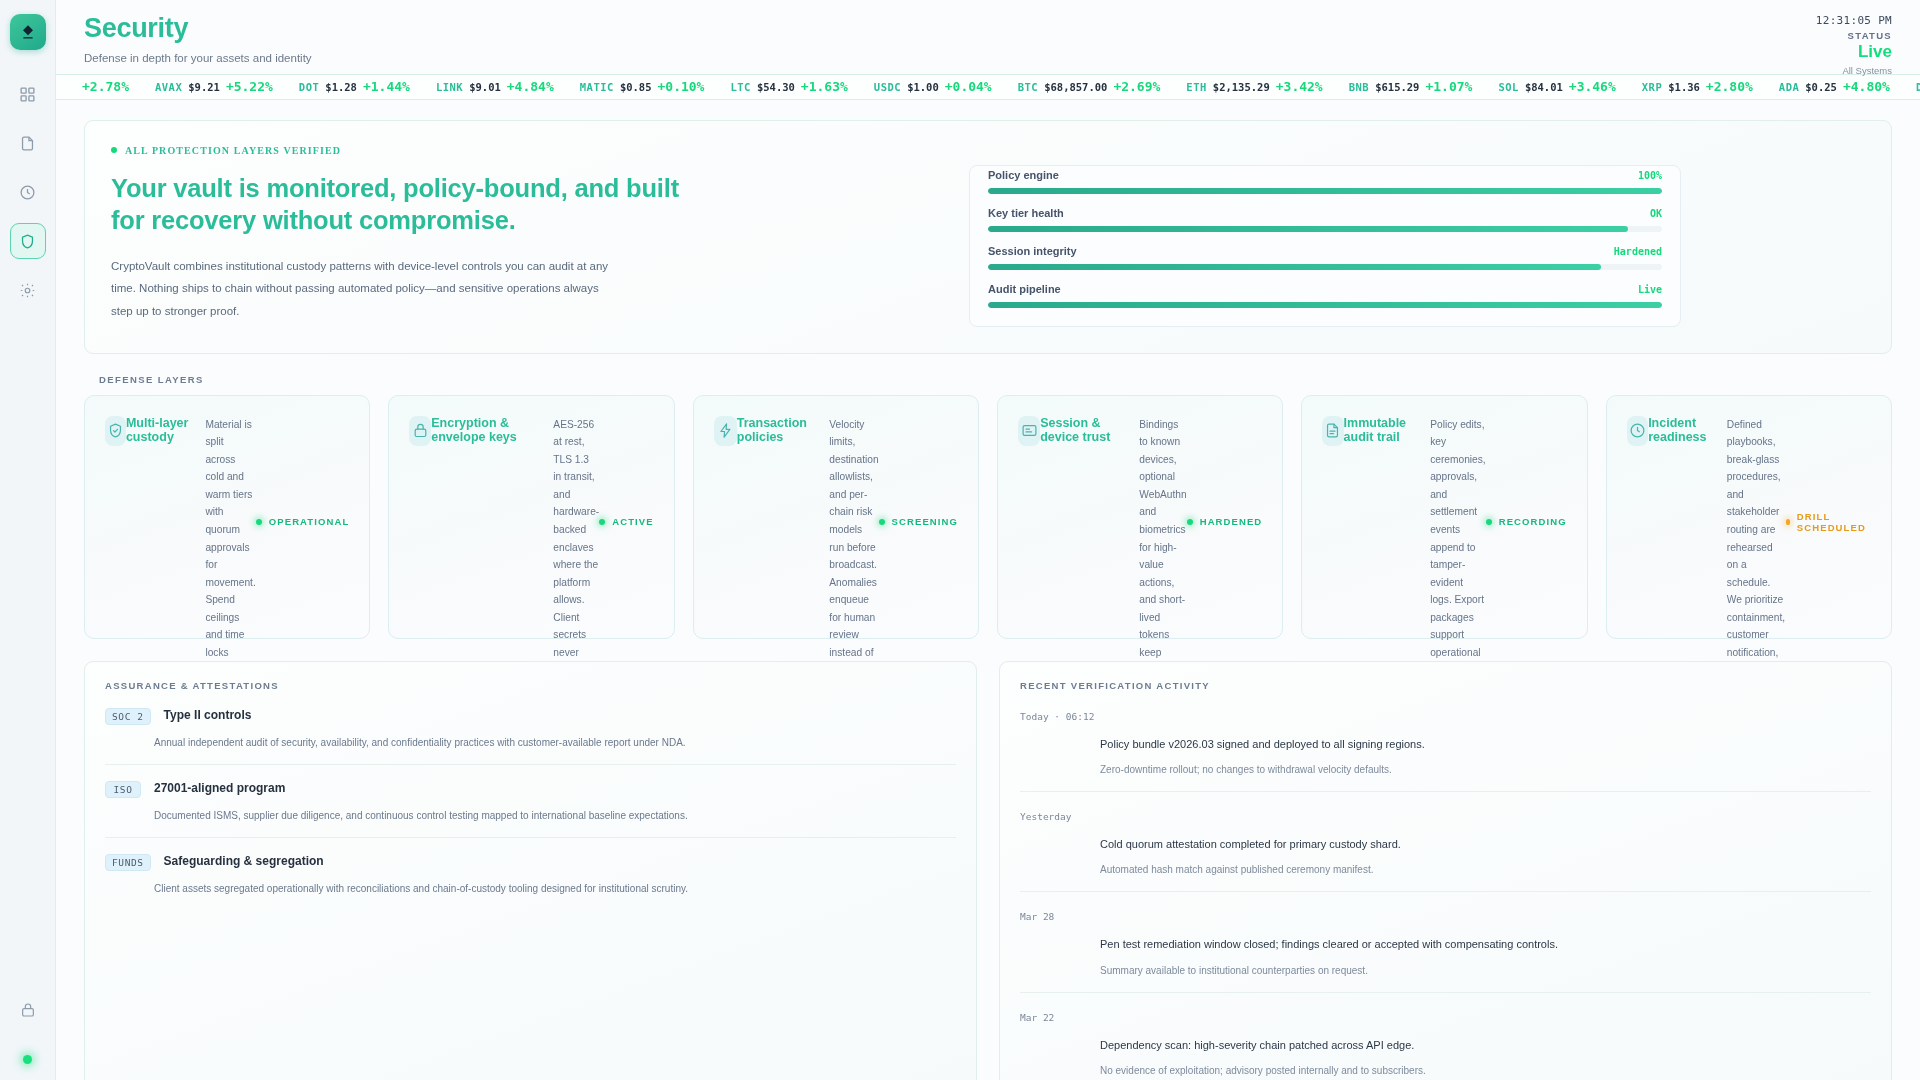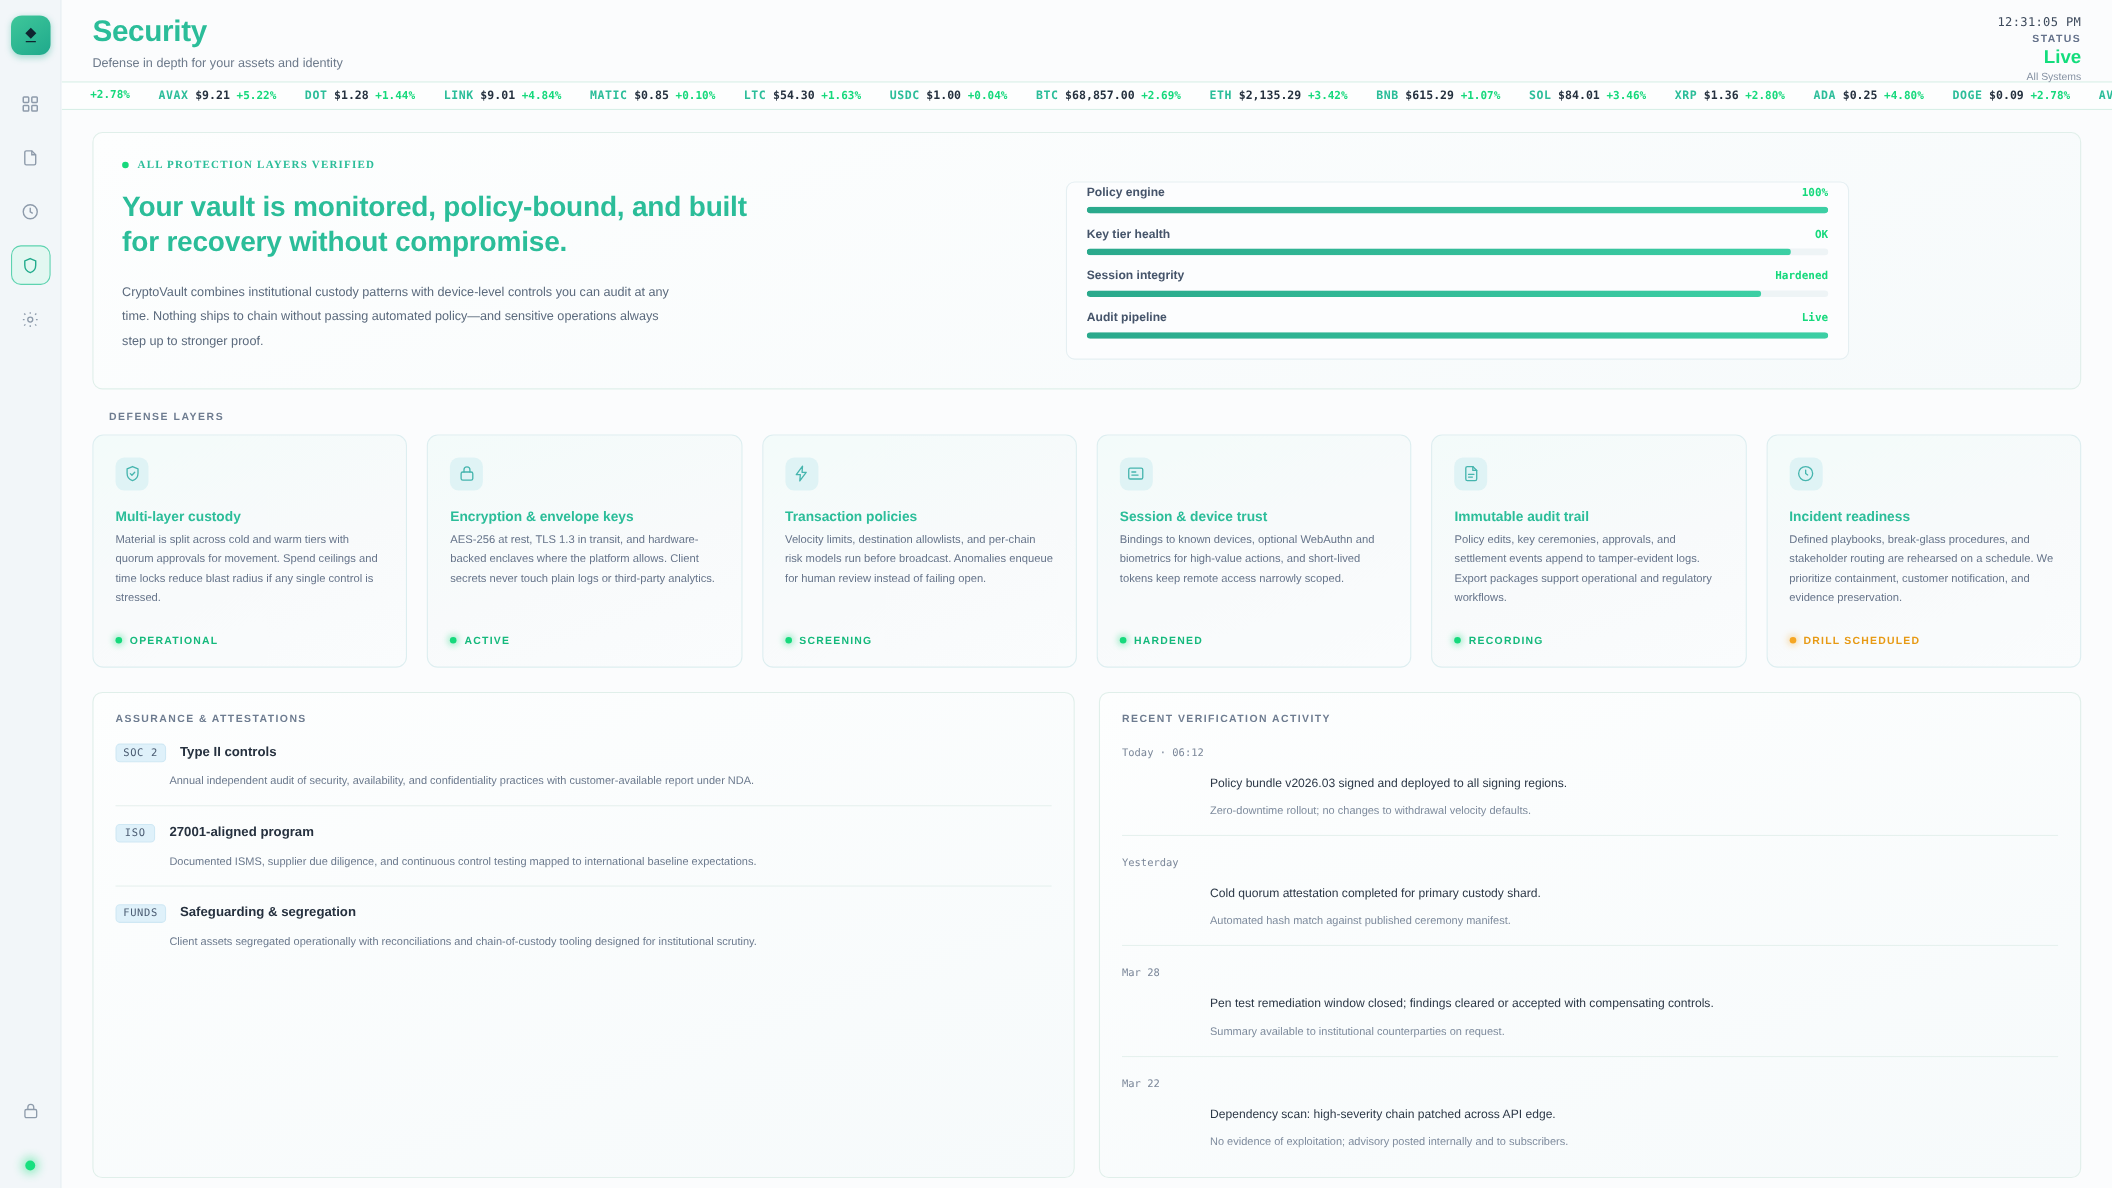--- a/index.html
+++ b/index.html
@@ -74,21 +74,21 @@
     border-top: 1px solid #d8efe7; border-bottom: 1px solid #d8efe7;
     background: #fdfefe;
     height: 26px; display: flex; align-items: center;
     overflow: hidden; padding-left: 14px;
   }
   .ticker-row { display: flex; align-items: center; gap: 26px; white-space: nowrap; }
   .tick { display: flex; align-items: baseline; gap: 6px;
           font-family: "DejaVu Sans Mono", monospace; font-size: 10.5px; }
   .tick .sym { color: #2bbd99; font-weight: 700; letter-spacing: .5px; }
   .tick .px  { color: #25313f; font-weight: 700; }
-  .tick .chg { color: #16d97c; font-size: 10px; font-weight: 700; }
+  .tick .chg { color: #16d97c; font-size: 13px; font-weight: 700; }
 
   
   .content { padding: 20px 28px 0 28px; }
 
   .card {
     background: linear-gradient(160deg,#fdfefe 0%, #f6fafb 100%);
     border: 1px solid #e0efea; border-radius: 9px;
   }
 
   
@@ -128,22 +128,22 @@
     color: #6e7c90; margin: 20px 0 10px 15px; text-transform: uppercase;
   }
 
   
   .layers { display: flex; gap: 18px; }
   .layer {
     flex: 1 1 0; min-width: 0;
     background: linear-gradient(160deg,#f3fbfa 0%, #f8fafb 55%, #fafcfd 100%);
     border: 1px solid #ddeef0; border-radius: 10px;
     padding: 20px 20px 18px 20px;
-    display: flex; flex-direction: column;
-    height: 212px;
+    display: flex; 
+    height: 244px;
   }
   .layer-ico {
     width: 30px; height: 30px; border-radius: 8px;
     background: #dff3f5; display: flex; align-items: center; justify-content: center;
     color: #46b5ae; margin-bottom: 17px;
   }
   .layer-title { font-size: 12.5px; font-weight: 700; color: #2bbd99; margin-bottom: 6px; }
   .layer-body { font-size: 10.2px; line-height: 1.72; color: #66748a; flex: 1; }
   .layer-stat { display: flex; align-items: center; gap: 7px; margin-top: 8px; }
   .layer-stat .d { width: 6px; height: 6px; border-radius: 50%; background: #16d97c;

